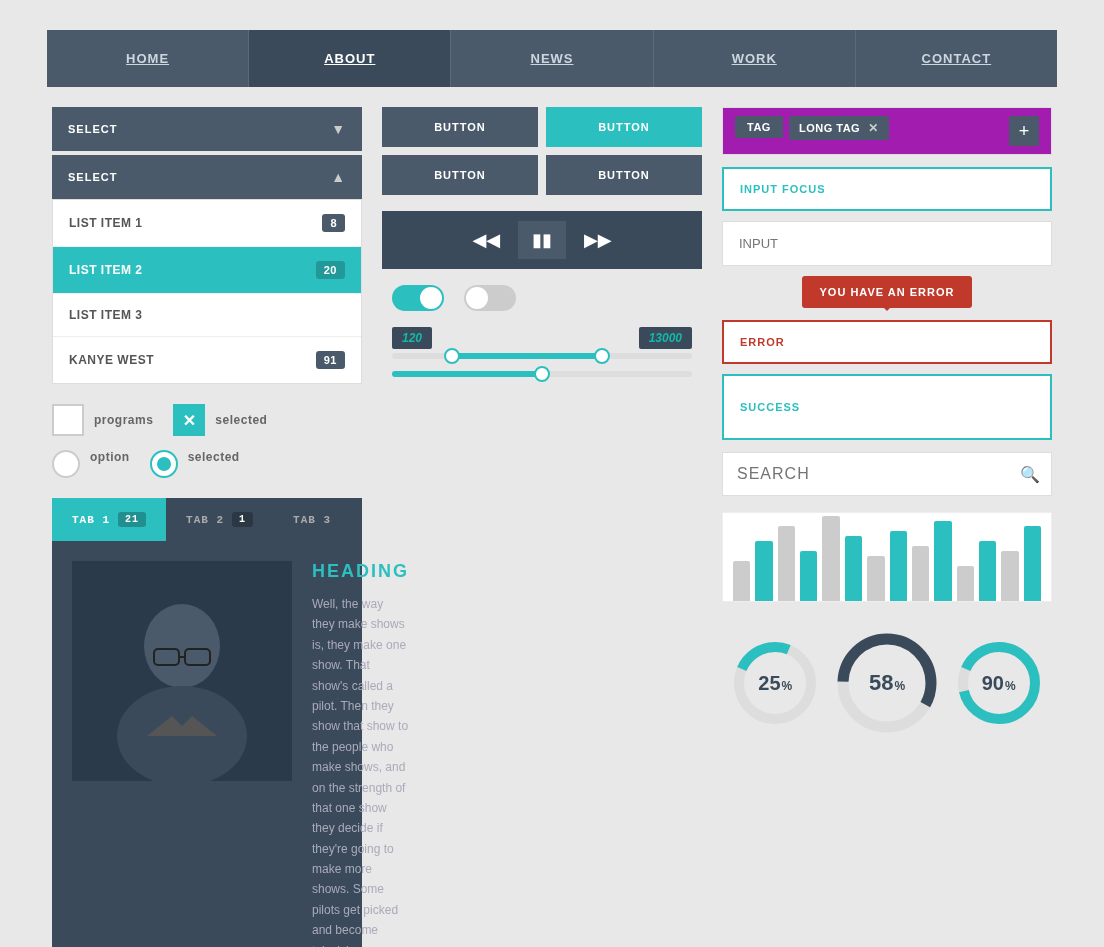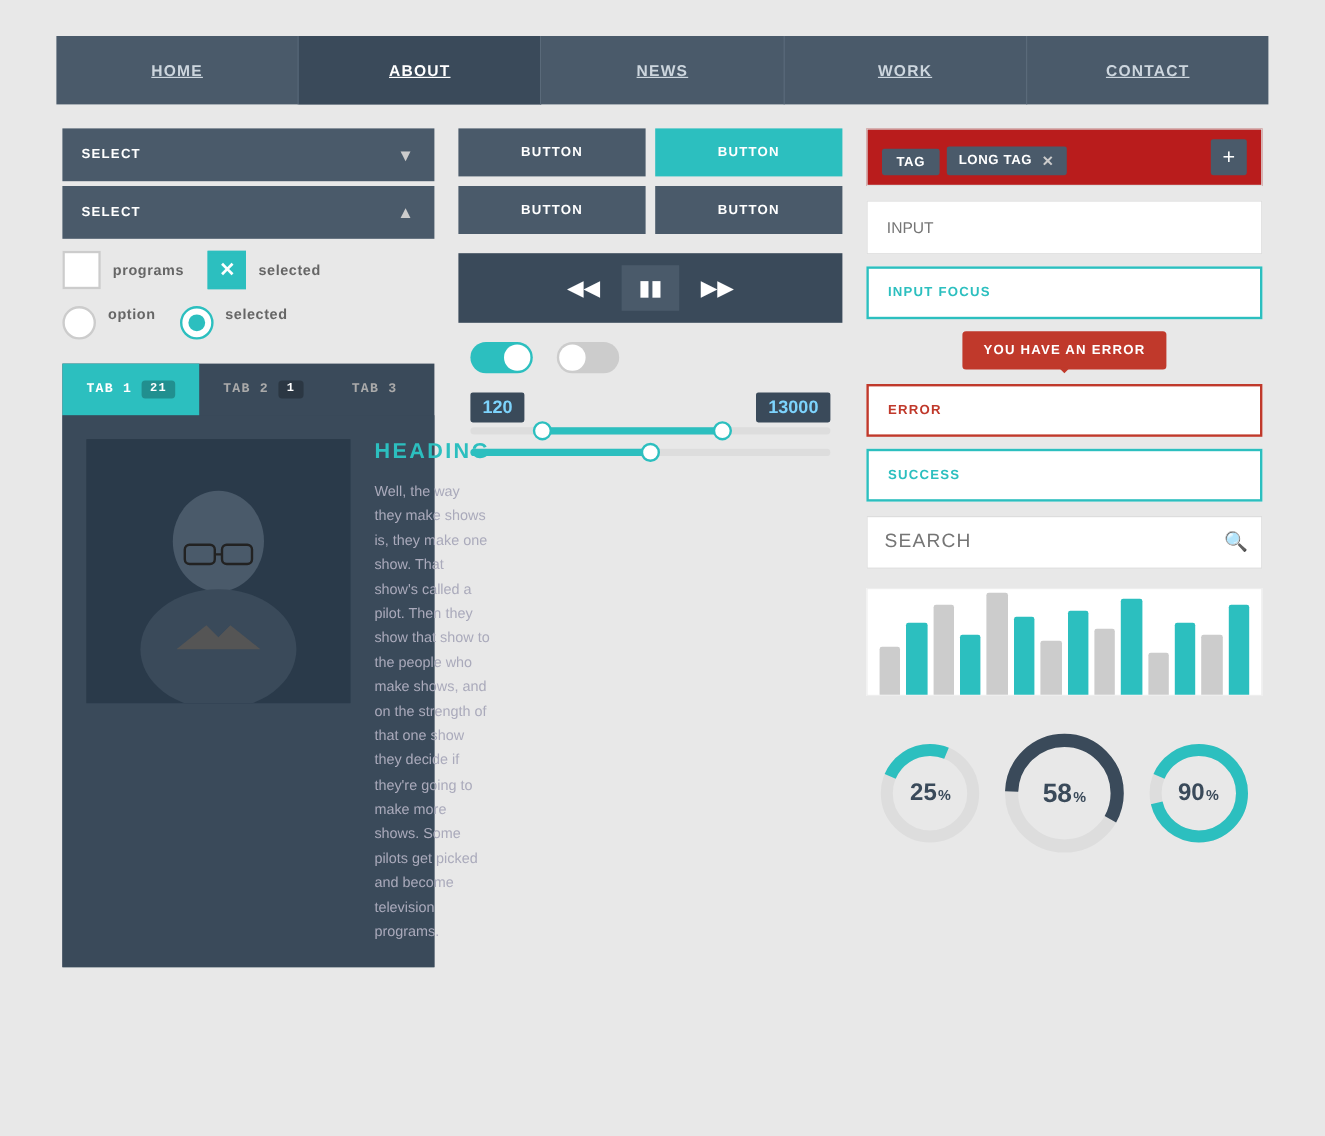--- a/index.html
+++ b/index.html
@@ -255,25 +255,26 @@
     .slider-section {
       padding: 0 10px;
     }
     .slider-tooltips {
       display: flex;
       justify-content: space-between;
       margin-bottom: 4px;
     }
     .slider-tooltip {
       background: #3a4a5a;
-      color: #7dd3fc;
+      color: #14b8a6;
       padding: 4px 10px;
-      font-size: 15px;
+      font-size: 12px;
       font-weight: bold;
       border-radius: 2px;
+      font-style: italic;
     }
     .slider-track {
       position: relative;
       height: 6px;
       background: #ddd;
       border-radius: 3px;
       margin-bottom: 12px;
     }
     .slider-fill {
       position: absolute;
@@ -378,24 +379,24 @@
       color: #aab;
       line-height: 1.7;
     }
     
     .right-panel {
       flex: 1;
     }
     
     .tags-row {
       display: flex;
-      align-items: flex-end;
+      align-items: flex-start;
       gap: 6px;
       margin-bottom: 12px;
-      background: #b91c1c;
+      background: #a21caf;
       border: 1px solid #ddd;
       padding: 8px 12px;
     }
     .tag {
       background: #4a5a6a;
       color: #fff;
       font-size: 11px;
       font-weight: bold;
       padding: 5px 12px;
       letter-spacing: 0.5px;
@@ -586,20 +587,37 @@
       <div class="select-box">
         <span>SELECT</span>
         <span class="arrow">▼</span>
       </div>
 
       <div class="select-box" style="margin-bottom:0;">
         <span>SELECT</span>
         <span class="arrow">▲</span>
       </div>
 
+      <div class="list-container">
+        <div class="list-item">
+          <span>LIST ITEM 1</span>
+          <span class="badge">8</span>
+        </div>
+        <div class="list-item active">
+          <span>LIST ITEM 2</span>
+          <span class="badge">20</span>
+        </div>
+        <div class="list-item">
+          <span>LIST ITEM 3</span>
+        </div>
+        <div class="list-item">
+          <span>KANYE WEST</span>
+          <span class="badge">91</span>
+        </div>
+      </div>
 
       <div class="checkbox-row">
         <div class="checkbox-item">
           <div class="cb-box"></div>
           <span class="cb-label">programs</span>
         </div>
         <div class="checkbox-item">
           <div class="cb-box checked">✕</div>
           <span class="cb-label">selected</span>
         </div>
@@ -696,37 +714,37 @@
       <div class="tags-row">
         <span class="tag">TAG</span>
         <span class="tag-long">
           <span>LONG TAG</span>
           <span class="tag-close">✕</span>
         </span>
         <div class="tag-add">+</div>
       </div>
 
       
+      <input class="input-field focus" type="text" value="INPUT FOCUS" style="display: block; width: 100%; border: 2px solid rgb(44, 191, 191); color: rgb(44, 191, 191); font-weight: bold; font-size: 11px; letter-spacing: 1px; padding: 14px 16px; background: rgb(255, 255, 255); outline: none; margin-bottom: 10px;">
+
+      
       <input class="input-field" type="text" placeholder="INPUT" style="">
-
-      
-      <input class="input-field focus" type="text" value="INPUT FOCUS" style="display: block; width: 100%; border: 2px solid rgb(44, 191, 191); color: rgb(44, 191, 191); font-weight: bold; font-size: 11px; letter-spacing: 1px; padding: 14px 16px; background: rgb(255, 255, 255); outline: none; margin-bottom: 10px;">
       
 
       
       <div class="error-tooltip-row">
         <div class="error-tooltip">YOU HAVE AN ERROR</div>
       </div>
 
       
       <input class="input-error" type="text" value="ERROR" style="display: block; width: 100%; border: 2px solid rgb(192, 57, 43); color: rgb(192, 57, 43); font-weight: bold; font-size: 11px; letter-spacing: 1px; padding: 14px 16px; background: rgb(255, 255, 255); outline: none; margin-bottom: 10px;">
       
 
       
-      <input class="input-success" type="text" value="SUCCESS" style="display: block; width: 100%; border: 2px solid rgb(44, 191, 191); color: rgb(44, 191, 191); font-weight: bold; font-size: 11px; letter-spacing: 1px; padding: 14px 16px; background: rgb(255, 255, 255); outline: none; margin-bottom: 12px;">
+      <input class="input-success" type="text" value="SUCCESS" style="display: block; width: 100%; border: 2px solid rgb(44, 191, 191); color: rgb(44, 191, 191); font-weight: bold; font-size: 11px; letter-spacing: 1px; padding: 25px 16px; background: rgb(255, 255, 255); outline: none; margin-bottom: 12px;">
       
 
       
       <div class="search-box">
         <input class="search-input" type="text" placeholder="SEARCH" style="">
         <span class="search-icon">🔍</span>
       </div>
 
       
       <div class="bar-chart" id="bar-chart">

